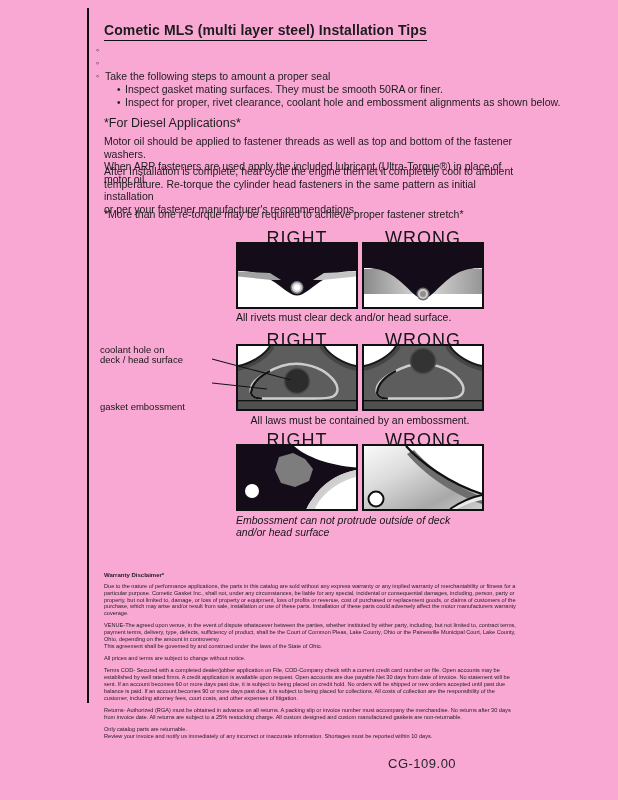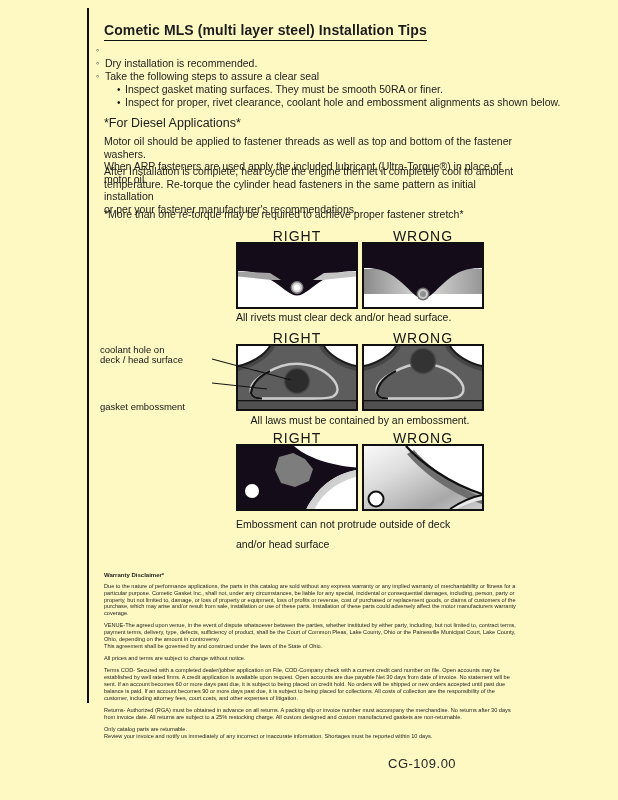--- a/index.html
+++ b/index.html
@@ -1,41 +1,41 @@
 <!DOCTYPE html>
 <html><head>
 <meta charset="utf-8">
 <style>
   html,body { margin:0; padding:0; background:#ffffff; }
   .page {
-    position:relative; width:618px; height:800px; background:#fef9c3;
+    position:relative; width:618px; height:800px; background:#f9a8d4;
     font-family:"Liberation Sans","DejaVu Sans",sans-serif; color:#1c1c1c; overflow:hidden;
   }
   .vline { position:absolute; left:87px; top:8px; width:1.5px; height:695px; background:#0d0d0d; }
 
   .title {
     position:absolute; left:104px; top:22px; font-size:14px; font-weight:bold;
     border-bottom:1.5px solid #111; padding-bottom:2px; letter-spacing:0.1px;
   }
 
   .bullets { position:absolute; left:96px; top:44px; font-size:10.5px; line-height:13px; }
   .brow { display:flex; }
   .bmark { width:9px; flex:0 0 9px; font-size:9px; line-height:13px; }
   .brow.sub { margin-left:21px; }
   .brow.sub .bmark { width:8px; flex:0 0 8px; font-size:10px; }
 
   .diesel-head { position:absolute; left:104px; top:116px; font-size:12.5px; font-weight:normal; }
   .para { position:absolute; left:104px; width:414px; font-size:10.5px; line-height:12.5px; white-space:pre-line; }
   .p1 { top:135px; } .p2 { top:165px; } .p3 { top:208px; }
 
-  .dlabel { position:absolute; width:122px; text-align:center; font-size:14px; font-weight:500; letter-spacing:1px; color:#161616; }
+  .dlabel { position:absolute; width:122px; text-align:center; font-size:18px; font-weight:500; letter-spacing:1px; color:#161616; }
   .panel { position:absolute; width:122px; height:67px; }
   .panel svg { display:block; }
   .cap { position:absolute; font-size:10.5px; color:#161616; }
-  .cap3 { white-space:pre-line; line-height:20px; }
+  .cap3 { white-space:pre-line; line-height:12px;font-style:italic; }
   .callout { position:absolute; left:100px; width:110px; font-size:9.5px; line-height:10px; white-space:pre-line; color:#161616; }
   .overlay { position:absolute; left:0; top:0; pointer-events:none; }
 
   .warranty { position:absolute; left:104px; top:572px; width:412px; color:#1e1e1e; }
   .whead { font-size:6px; font-weight:bold; margin-bottom:5px; }
   .wpara { font-size:5.6px; line-height:6.8px; margin-bottom:5.5px; white-space:pre-line; }
 
   .footer-code { position:absolute; left:388px; top:756px; font-size:13px; color:#262626; letter-spacing:0.5px; }
 </style>
 </head>
@@ -45,25 +45,24 @@
   <div class="vline"></div>
 
   <div class="title">Cometic MLS (multi layer steel) Installation Tips</div>
 
   <div class="bullets">
     <div class="brow">
         <span class="bmark">◦</span>
       </div>
     <div class="brow">
         <span class="bmark">◦</span>
-        <span>Dry installation is recommended.</span>
       </div>
     <div class="brow">
         <span class="bmark">◦</span>
-        <span>Take the following steps to assure a clear seal</span>
+        <span>Take the following steps to amount a proper seal</span>
       </div>
     <div class="brow sub">
         <span class="bmark">•</span>
         <span>Inspect gasket mating surfaces.  They must be smooth 50RA or finer.</span>
       </div>
     <div class="brow sub">
         <span class="bmark">•</span>
         <span>Inspect for proper, rivet clearance, coolant hole and embossment alignments as shown below.</span>
       </div>
   </div>

